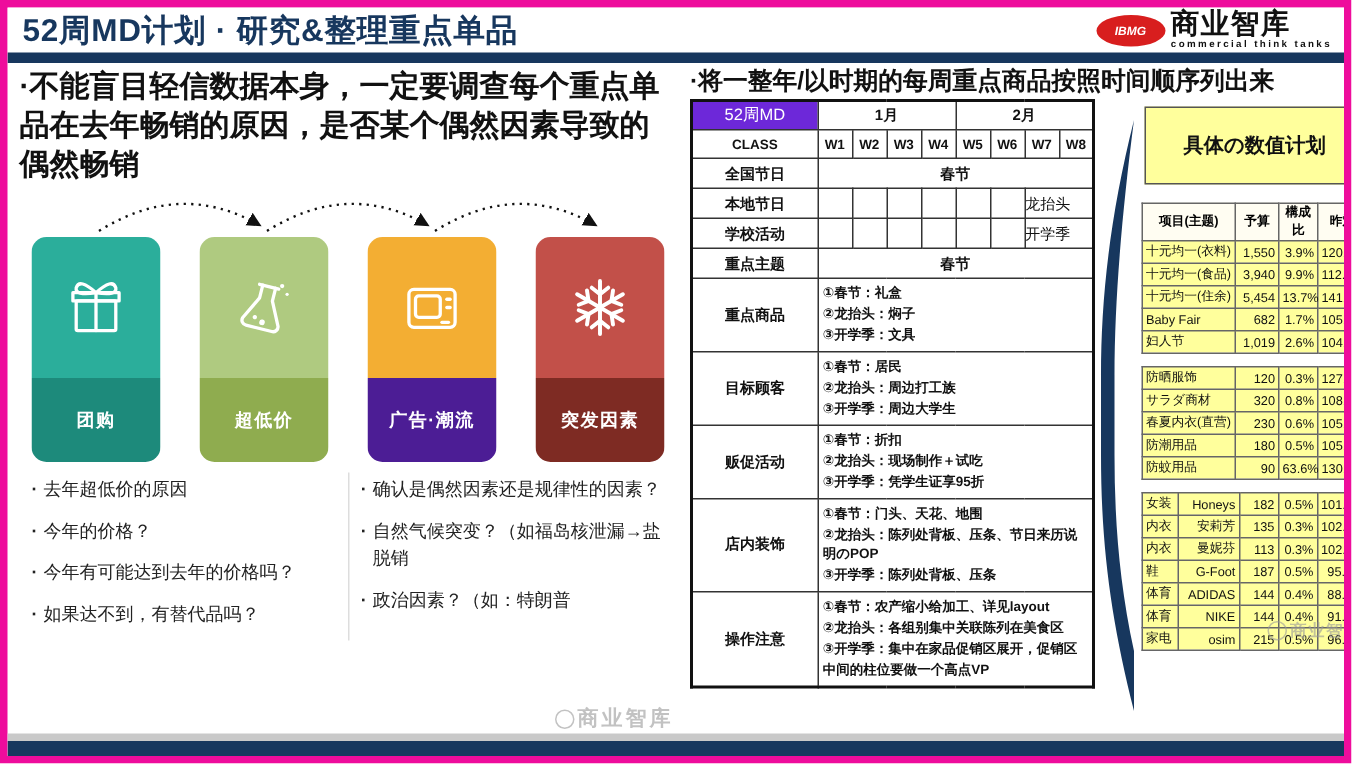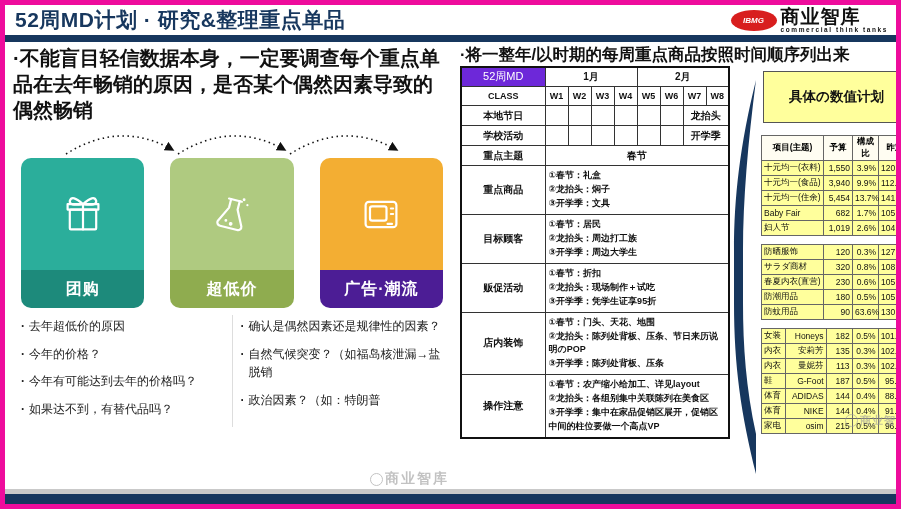--- a/index.html
+++ b/index.html
@@ -22,21 +22,21 @@
   .right { flex:1; padding:2px 2px 0 5px; position:relative; }
 
   .intro { font-size:20px; font-weight:bold; color:#111; line-height:1.3; }
   .intro2 { font-size:16.5px; font-weight:bold; color:#111; line-height:1.25; margin-bottom:1px; }
 
   
   .arrows { display:block; width:438px; height:34px; margin:1px 0 0 0; }
   .cards { display:flex; gap:26px; padding:0 8px; height:150px; }
   .card { flex:1; border-radius:10px; overflow:hidden; display:flex; flex-direction:column; }
   .card-top { flex:1; display:flex; align-items:center; justify-content:center; }
-  .card-band { height:38px; display:flex; align-items:center; justify-content:center; color:#fff; font-size:16px; font-weight:bold; letter-spacing:1px; white-space:nowrap; }
+  .card-band { height:56px; display:flex; align-items:center; justify-content:center; color:#fff; font-size:12px; font-weight:bold; letter-spacing:1px; white-space:nowrap; }
   .c0 .card-top{background:#2bae9b;} .c0 .card-band{background:#1d8a7b;}
   .c1 .card-top{background:#afca80;} .c1 .card-band{background:#8fac4f;}
   .c2 .card-top{background:#f3ae33;} .c2 .card-band{background:#4c1d95;}
   .c3 .card-top{background:#c25049;} .c3 .card-band{background:#7e2b23;}
   .card-icon { width:44px; height:44px; }
 
   
   .bullets { display:flex; margin-top:7px; }
   .bcol { flex:1; padding:2px 3px 0 7px; border-left:1px solid #ddd; min-width:0; }
   .bcol:first-child { border-left:none; }
@@ -50,21 +50,21 @@
   .md-table { border-collapse:collapse; width:268px; flex:none; table-layout:fixed; }
   .md-table td, .md-table th { border:1px solid #333; color:#111; overflow:hidden; }
   .md-table { border:2px solid #111; }
   .corner { background:#6d28d9; color:#fff !important; font-weight:normal; font-size:11px; text-align:center; }
   .md-table .lblcol { width:84px; }
   .md-table .wk { width:23px; }
   .month { font-weight:bold; font-size:10px; text-align:center; height:20px; }
   .classrow th { font-weight:bold; font-size:9px; text-align:center; height:19px; background:#fff; }
   .lbl { font-weight:bold; font-size:10px; text-align:center; height:20px; }
   .spanc { font-weight:bold; font-size:10px; text-align:center; }
-  .mergc { font-weight:bold; font-size:10px; text-align:center; }
+  .mergc { font-weight:normal; font-size:10px; }
   .lines-cell { padding:3px 3px; }
   .lines-cell .item { font-size:9px; font-weight:bold; line-height:1.55; text-align:left; }
 
   
   .ribbon { flex:none; margin:12px 1px 0 2px; }
 
   
   .panel { flex:1; position:relative; padding:3px 2px 0 2px; }
   .panel-title { background:#ffff9c; border:1px solid #555; height:52px; display:flex; align-items:center; justify-content:center; font-size:13.5px; font-weight:bold; color:#111; margin:2px 2px 12px 2px; }
   table.num { width:100%; border-collapse:collapse; margin-bottom:8px; table-layout:fixed; }
@@ -159,20 +159,34 @@
             <svg class="card-icon" viewBox="0 0 40 40" fill="none" stroke="#fff" stroke-width="2" stroke-linecap="round" stroke-linejoin="round">
               <rect x="6" y="9" width="28" height="23" rx="3"></rect>
               <rect x="10" y="13" width="15" height="13" rx="2"></rect>
               <line x1="29" y1="15" x2="31" y2="15"></line>
               <line x1="29" y1="20" x2="31" y2="20"></line>
               <line x1="26" y1="29" x2="30" y2="29"></line>
             </svg>
           </div>
           <div class="card-band">广告·潮流</div>
         </div>
+        <div class="card c3">
+          <div class="card-top">
+            <svg class="card-icon" viewBox="0 0 40 40" fill="none" stroke="#fff" stroke-width="2.4" stroke-linecap="round">
+              <g id="sf">
+                <line x1="20" y1="4" x2="20" y2="36"></line>
+                <path d="M15,8 L20,12 L25,8" fill="none"></path>
+                <path d="M15,32 L20,28 L25,32" fill="none"></path>
+              </g>
+              <use href="#sf" transform="rotate(60 20 20)"></use>
+              <use href="#sf" transform="rotate(120 20 20)"></use>
+            </svg>
+          </div>
+          <div class="card-band">突发因素</div>
+        </div>
       </div>
 
       <div class="bullets">
         <div class="bcol">
             <div class="item">去年超低价的原因</div>
             <div class="item">今年的价格？</div>
             <div class="item">今年有可能达到去年的价格吗？</div>
             <div class="item">如果达不到，有替代品吗？</div>
           </div>
         <div class="bcol">
@@ -214,20 +228,24 @@
           <tr class="classrow">
             <th>CLASS</th>
             <th>W1</th>
             <th>W2</th>
             <th>W3</th>
             <th>W4</th>
             <th>W5</th>
             <th>W6</th>
             <th>W7</th>
             <th>W8</th>
+          </tr>
+          <tr>
+            <td class="lbl">全国节日</td>
+            <td class="spanc" colspan="8">春节</td>
           </tr>
           <tr>
             <td class="lbl">本地节日</td>
             <td class="wk"></td>
                 <td class="wk"></td>
                 <td class="wk"></td>
                 <td class="wk"></td>
                 <td class="wk"></td>
                 <td class="wk"></td>
             <td class="mergc" colspan="2">龙抬头</td>

